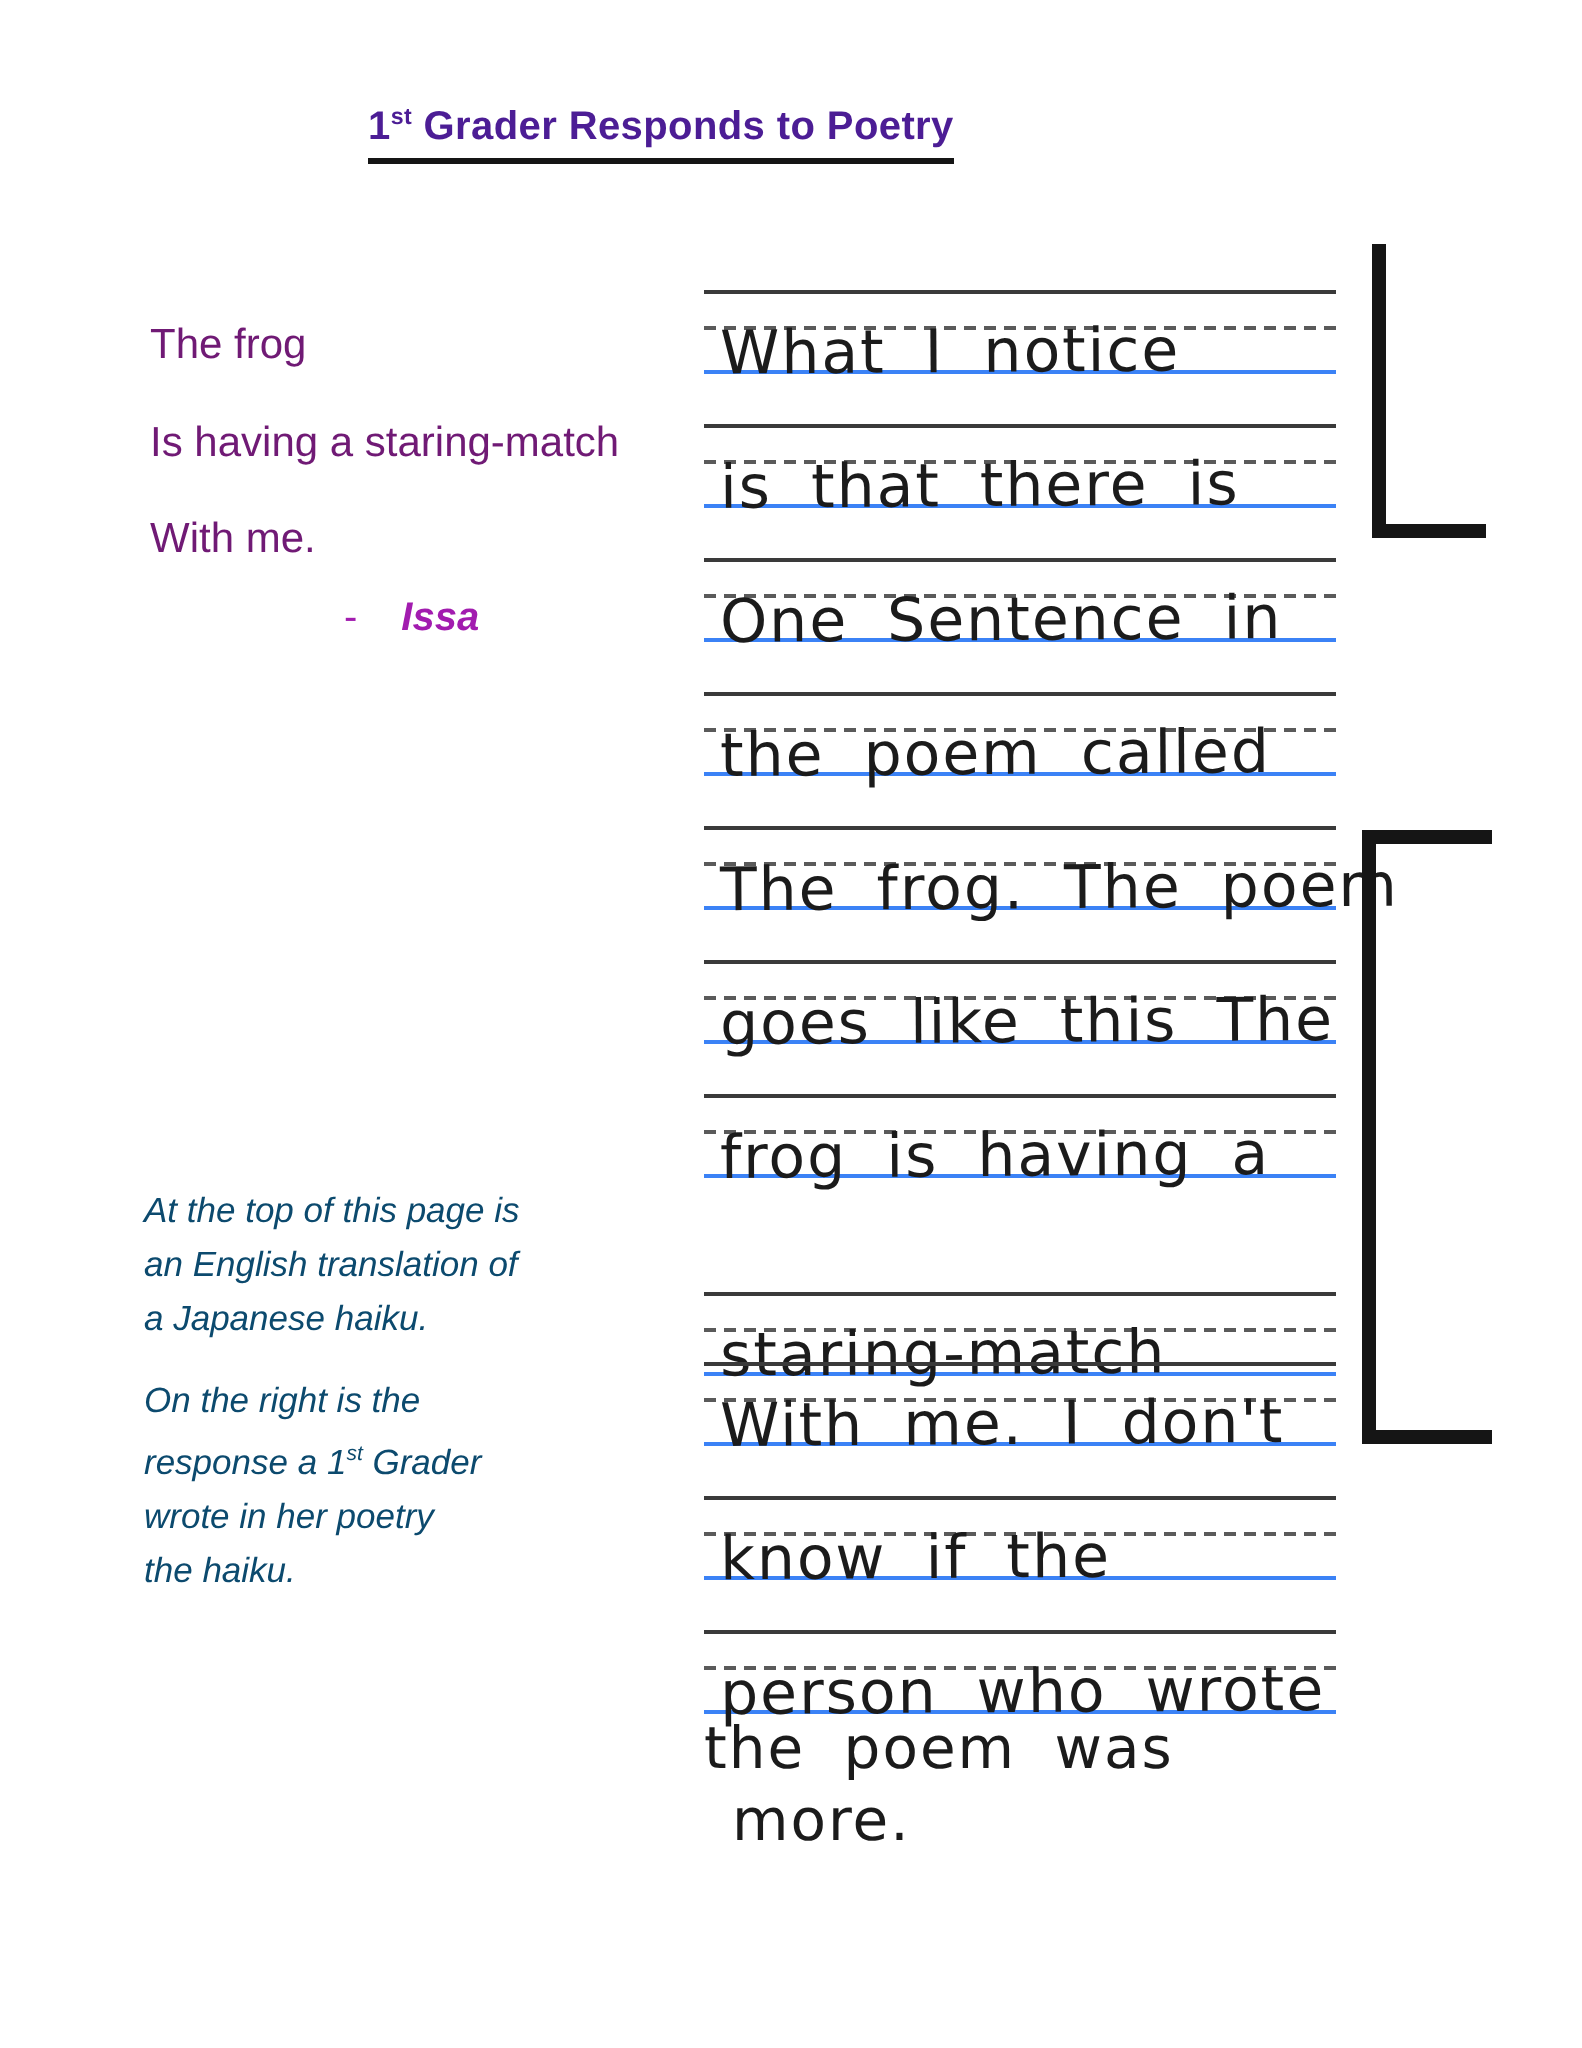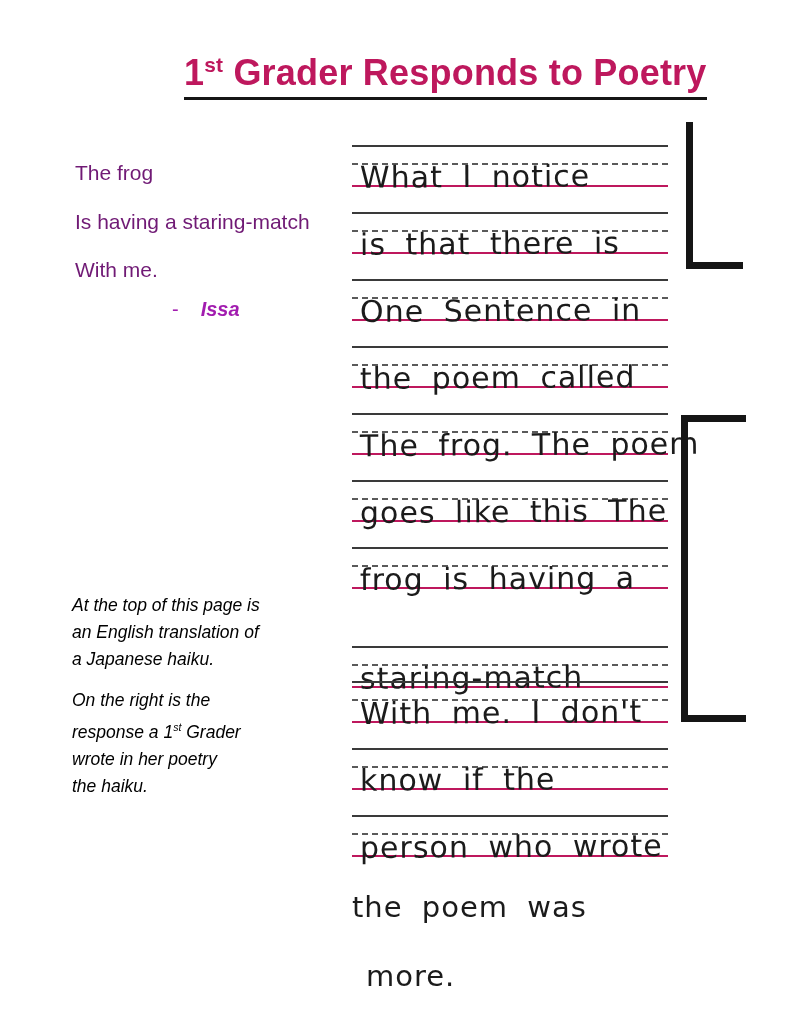--- a/index.html
+++ b/index.html
@@ -8,70 +8,70 @@
     width:791px;height:1024px;
     margin:0 auto;
     background:#ffffff;
     font-family:"Liberation Sans", sans-serif;
     color:#1c1c1c;
     overflow:hidden;
   }
   
   #title{
     position:absolute;left:184px;top:52px;
-    font-size:36px;font-weight:600;letter-spacing:.2px;
-    color:#be185d;
+    font-size:20px;font-weight:600;letter-spacing:.2px;
+    color:#4c1d95;
     border-bottom:3px solid #151515;
     padding-bottom:3px;
     white-space:nowrap;
   }
   #title sup{font-size:58%;font-weight:600;}
   .poem-line{
     position:absolute;left:75px;
     font-size:21px;font-weight:500;color:#701a75;
     white-space:nowrap;
   }
   #poem-attr{
     position:absolute;left:172px;top:298px;
     font-size:20px;color:#a21caf;white-space:nowrap;
   }
   #poem-attr .dash{font-style:normal;margin-right:22px;}
   #poem-attr .name{font-style:italic;font-weight:600;}
   .note{
     position:absolute;left:72px;
     font-size:17.5px;font-style:italic;font-weight:500;
-    color:#000000;line-height:27px;white-space:nowrap;
+    color:#0c4a6e;line-height:27px;white-space:nowrap;
   }
   .note sup{font-size:60%;}
   
   .row{
     position:absolute;left:352px;width:316px;height:38px;
     border-top:2px solid #3a3a3a;
-    border-bottom:2px solid #be185d;
+    border-bottom:2px solid #3b82f6;
   }
   .row .mid{
     position:absolute;left:0;right:0;top:16px;height:0;
     border-top:2px dashed #5a5a5a;
   }
   .hw{
     font-family:"DejaVu Sans", sans-serif;
     color:#1b1b1b;
     letter-spacing:1px;word-spacing:9px;
     white-space:nowrap;
   }
   .row .hw{
     position:absolute;left:8px;bottom:-7px;
     font-size:30px;line-height:1;
     transform:rotate(-0.4deg);
   }
   #unruled{
     position:absolute;left:352px;top:856px;
     font-size:29px;line-height:36px;
   }
-  #unruled .hw-free{display:block;margin-top:33px;}
+  #unruled .hw-free{display:block;}
   #unruled .hw-free:last-child{padding-left:14px;}
   
   #bracket-top{
     position:absolute;left:686px;top:122px;width:50px;height:140px;
     border-left:7px solid #151515;
     border-bottom:7px solid #151515;
   }
   #bracket-bottom{
     position:absolute;left:681px;top:415px;width:58px;height:293px;
     border-left:7px solid #151515;

